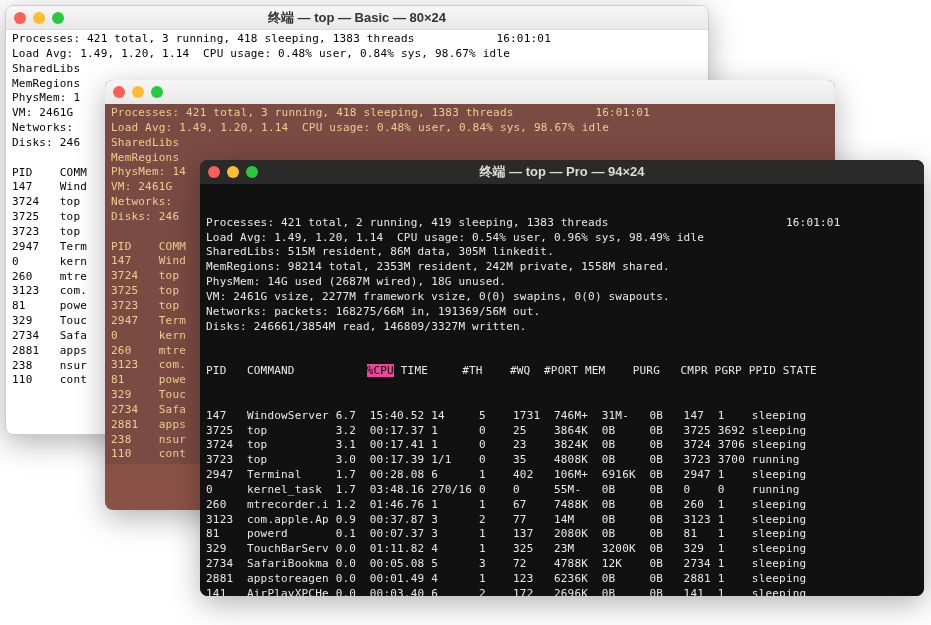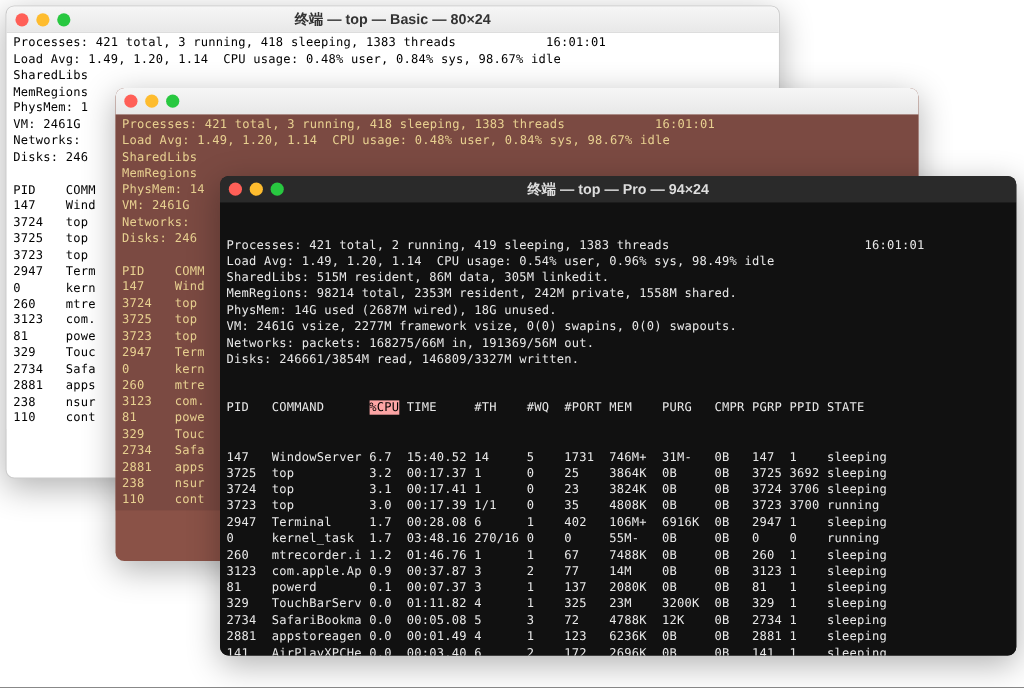--- a/index.html
+++ b/index.html
@@ -83,21 +83,21 @@
       height: 436px;
       background: #1a1a1a;
     }
     .win-pro .titlebar { background: #2a2a2a; }
     .win-pro .title { color: #ddd; }
     .win-pro .tl-close { background: #ff5f57; }
     .win-pro .tl-min { background: #febc2e; }
     .win-pro .tl-max { background: #28c840; }
     .win-pro .term-content { color: #e8e8e8; background: #111; }
     .hl { background: #ddd; color: #000; }
-    .win-pro .hl { background: #fca5a5; color: #000; }
+    .win-pro .hl { background: #ec4899; color: #000; margin-left: 31px; }
   </style>
 </head>
 <body>
 
 <div class="window win-basic">
   <div class="titlebar">
     <div class="traffic-lights">
       <div class="tl tl-close"></div>
       <div class="tl tl-min"></div>
       <div class="tl tl-max"></div>

